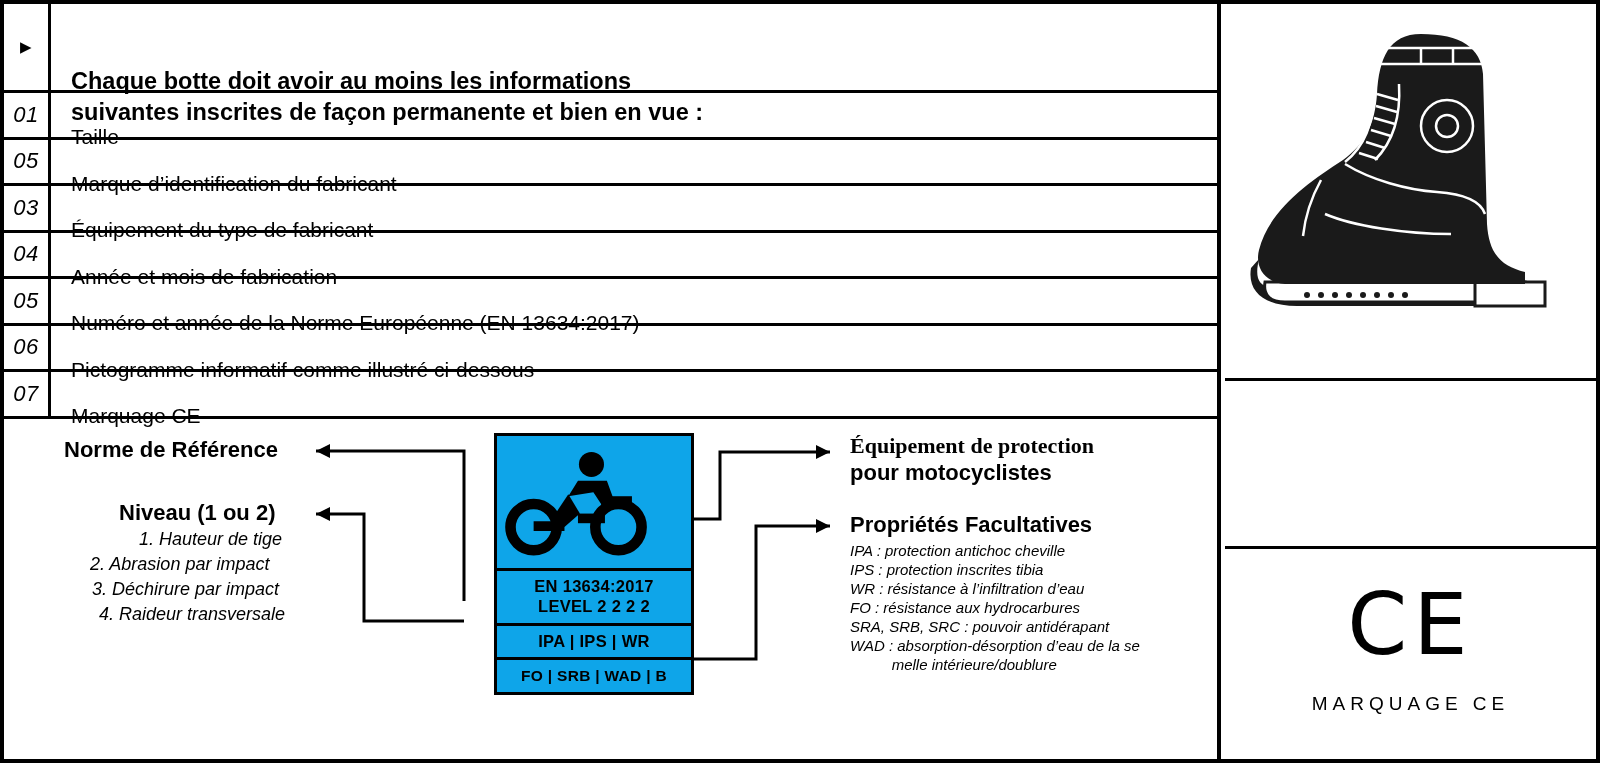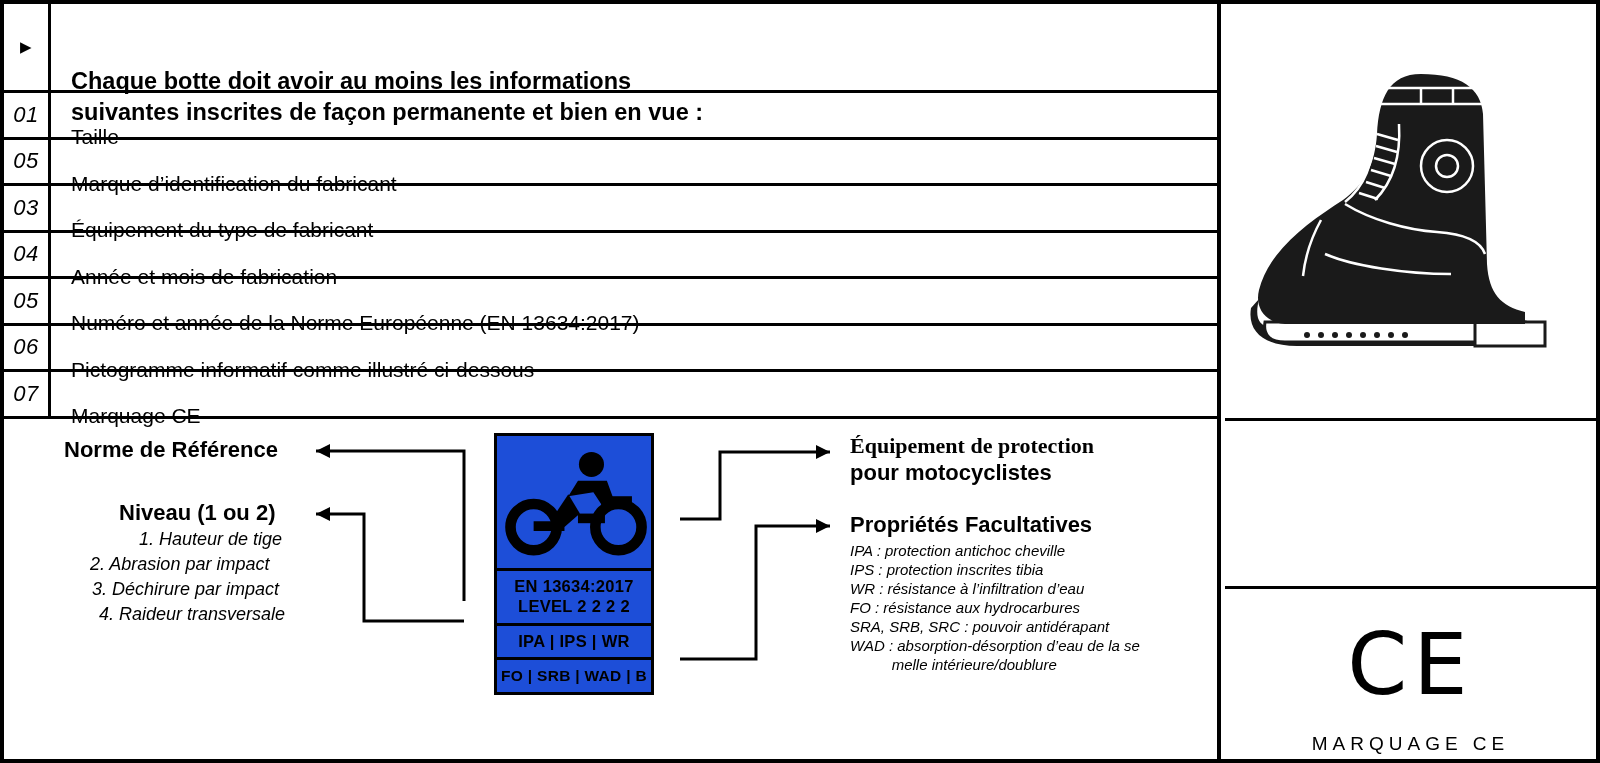--- a/index.html
+++ b/index.html
@@ -29,21 +29,20 @@
     height: 755px;
     border-right: 4px solid #000;
     box-sizing: border-box;
   }
   .right-col {
     position: absolute;
     left: 1221px; top: 0;
     width: 371px;
     height: 665px;
     box-sizing: border-box;
-    margin-top: 40px;
   }
 
   
   .row {
     display: flex;
     border-bottom: 3px solid #000;
     box-sizing: border-box;
   }
   .row .num {
     width: 47px;
@@ -104,24 +103,24 @@
     font-size: 15px;
     white-space: nowrap;
     line-height: 1.3;
   }
 
   
   .picto {
     position: absolute;
     left: 490px;
     top: 14px;
-    width: 160px;
+    width: 200px;
     border: 3px solid #000;
     box-sizing: border-box;
-    background: #1d4ed8;
+    background: #0ea5e9;
   }
   .picto .icon-cell {
     height: 132px;
     border-bottom: 3px solid #000;
     position: relative;
   }
   .picto .txt-cell {
     border-bottom: 3px solid #000;
     text-align: center;
     font-weight: bold;

